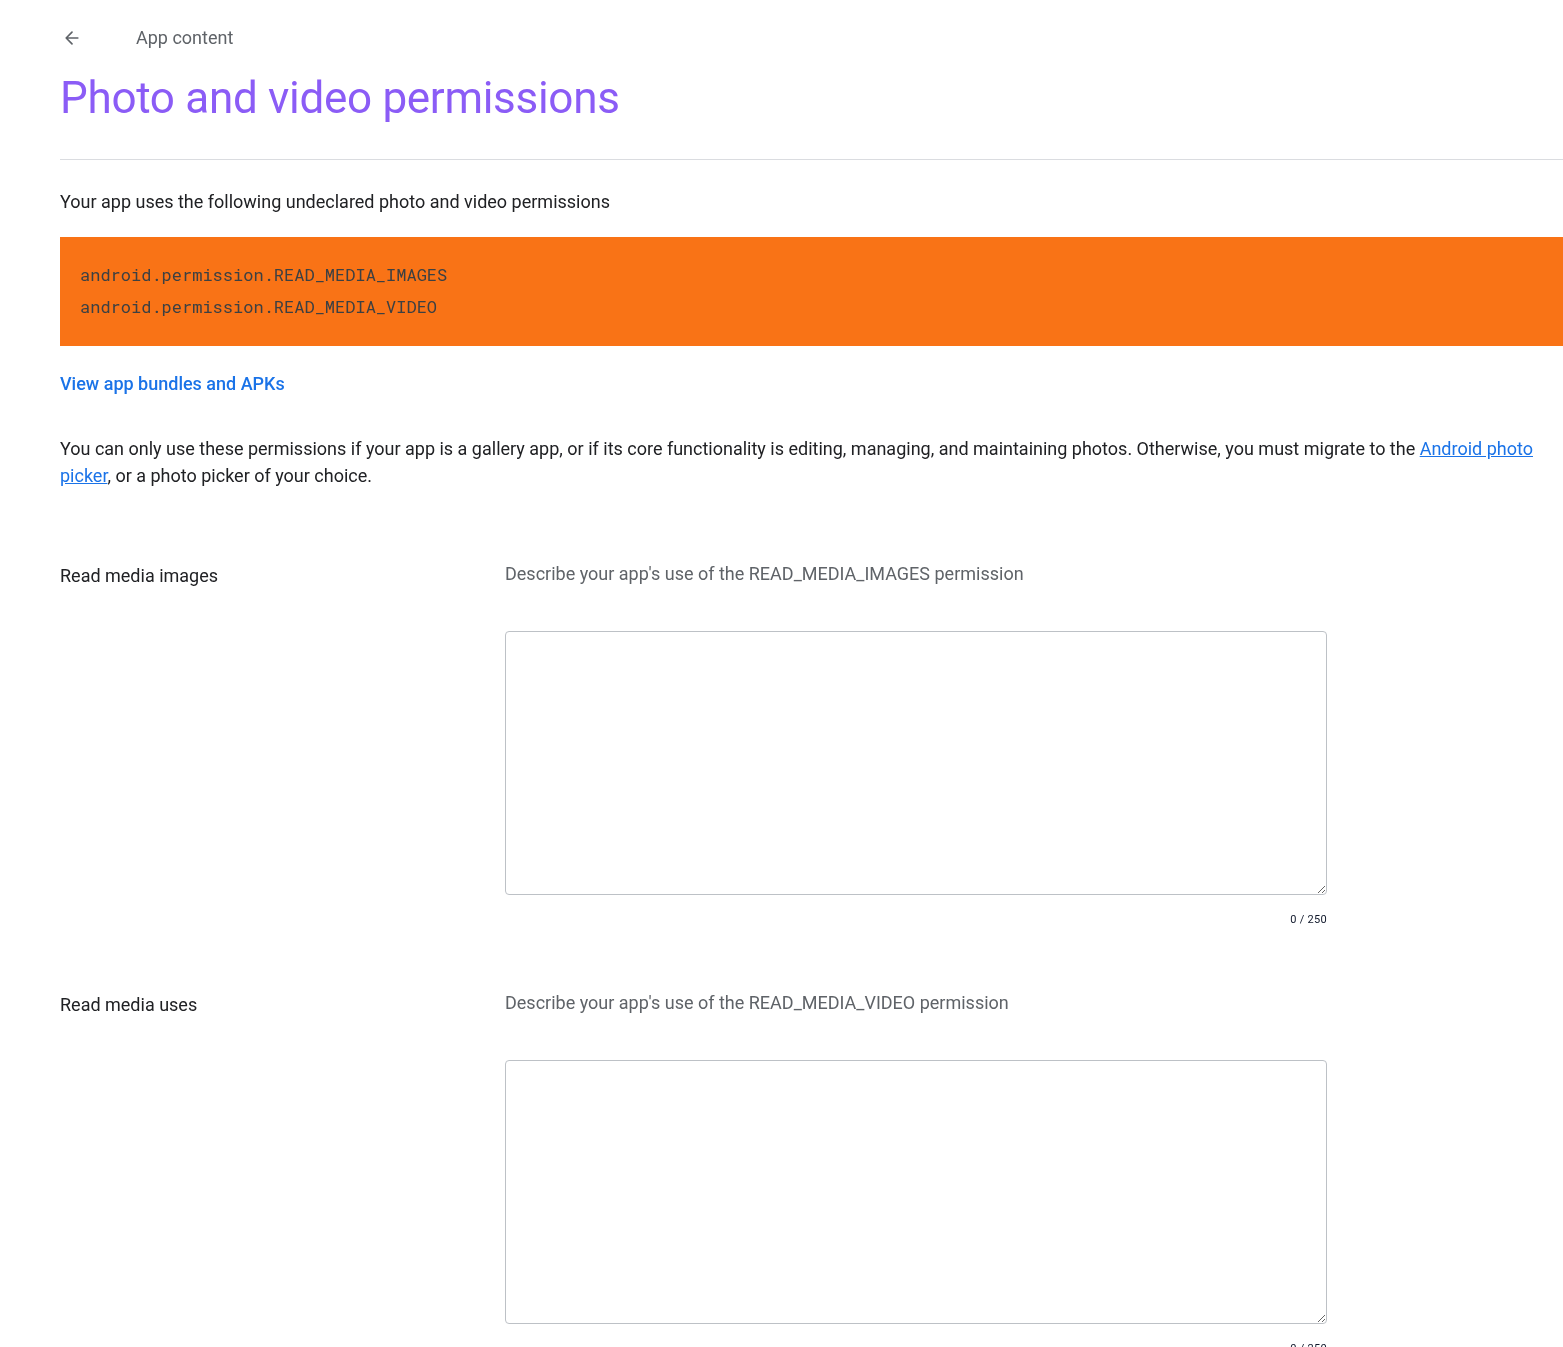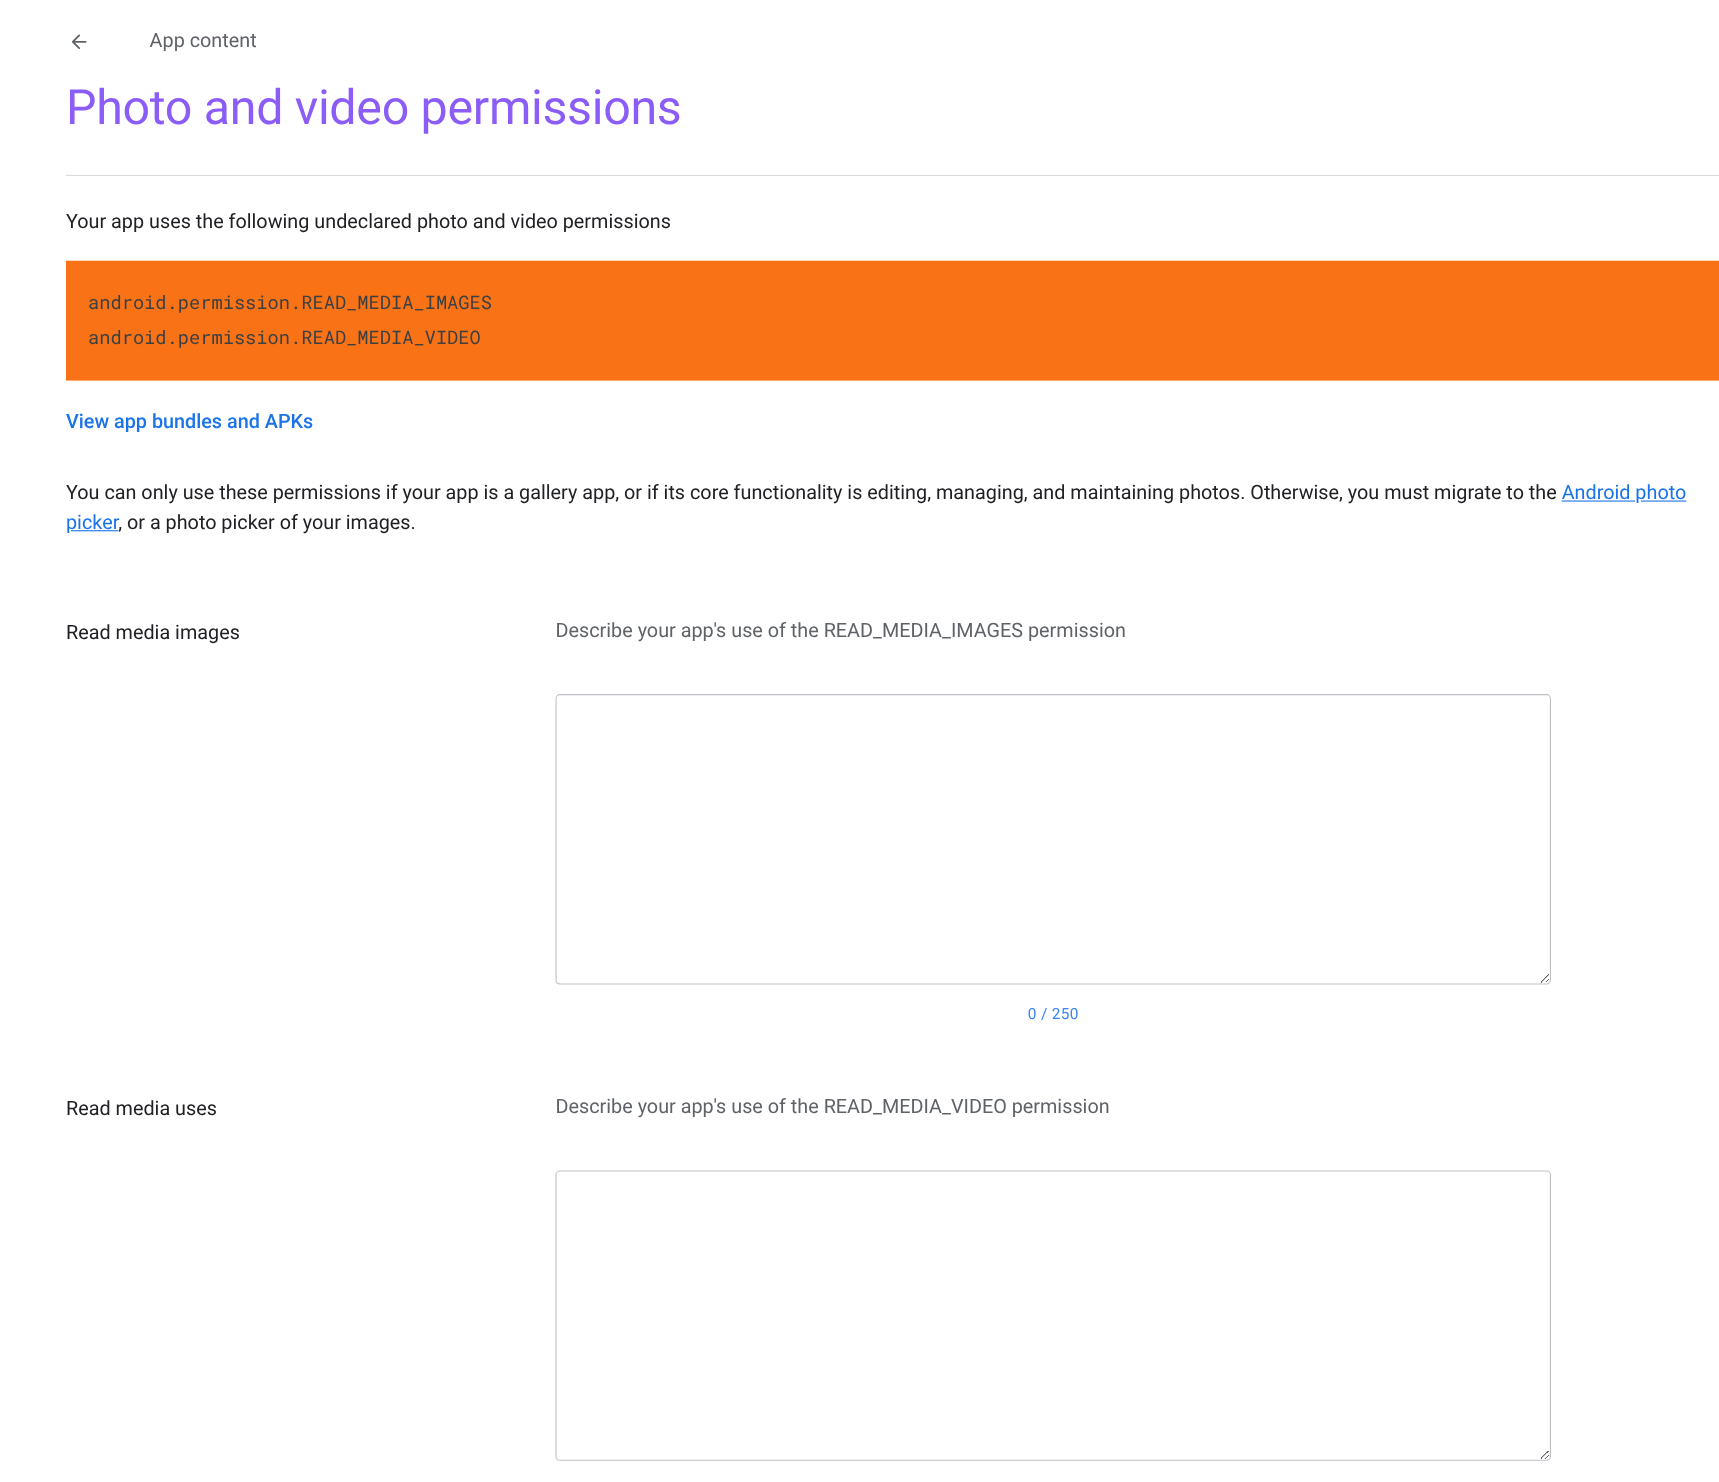--- a/index.html
+++ b/index.html
@@ -93,42 +93,42 @@
     .form-label-col {
       width: 445px;
       flex-shrink: 0;
       padding-top: 2px;
     }
     .form-label {
       font-size: 18px;
       color: #202124;
     }
     .form-field-col {
-      width: 905px;
+      width: 822px;
     }
     .field-description {
       font-size: 18px;
       color: #5f6368;
       margin-bottom: 44px;
     }
     .text-area {
       width: 100%;
       height: 264px;
       border: 1px solid #bdc1c6;
       border-radius: 4px;
       padding: 14px;
       font-family: inherit;
       font-size: 16px;
       resize: vertical;
       outline: none;
     }
     .char-counter {
-      text-align: center;
-      font-size: 14px;
-      color: #3b82f6;
+      text-align: right;
+      font-size: 11px;
+      color: #0f172a;
       margin-top: 10px;
       letter-spacing: 0.3px;
     }
   </style>
 </head>
 <body>
 
 
 
 <div class="breadcrumb">
@@ -145,21 +145,21 @@
 <hr class="divider">
 
 <p class="intro-text">Your app uses the following undeclared photo and video permissions</p>
 
 <div class="code-block">android.permission.READ_MEDIA_IMAGES
 android.permission.READ_MEDIA_VIDEO</div>
 
 <a class="link-primary">View app bundles and APKs</a>
 
 <p class="explain-text">
-  <span>You can only use these permissions if your app is a gallery app, or if its core functionality is editing, managing, and maintaining photos. Otherwise, you must migrate to the </span><a class="inline-link">Android photo picker</a><span>, or a photo picker of your images.</span>
+  <span>You can only use these permissions if your app is a gallery app, or if its core functionality is editing, managing, and maintaining photos. Otherwise, you must migrate to the </span><a class="inline-link">Android photo picker</a><span>, or a photo picker of your choice.</span>
 </p>
 
 <div class="form-section">
   <div class="form-label-col">
     <div class="form-label">Read media images</div>
   </div>
   <div class="form-field-col">
     <div class="field-description">Describe your app's use of the READ_MEDIA_IMAGES permission</div>
     <textarea class="text-area" value="" style=""></textarea>
     <div class="char-counter">0 / 250</div>

